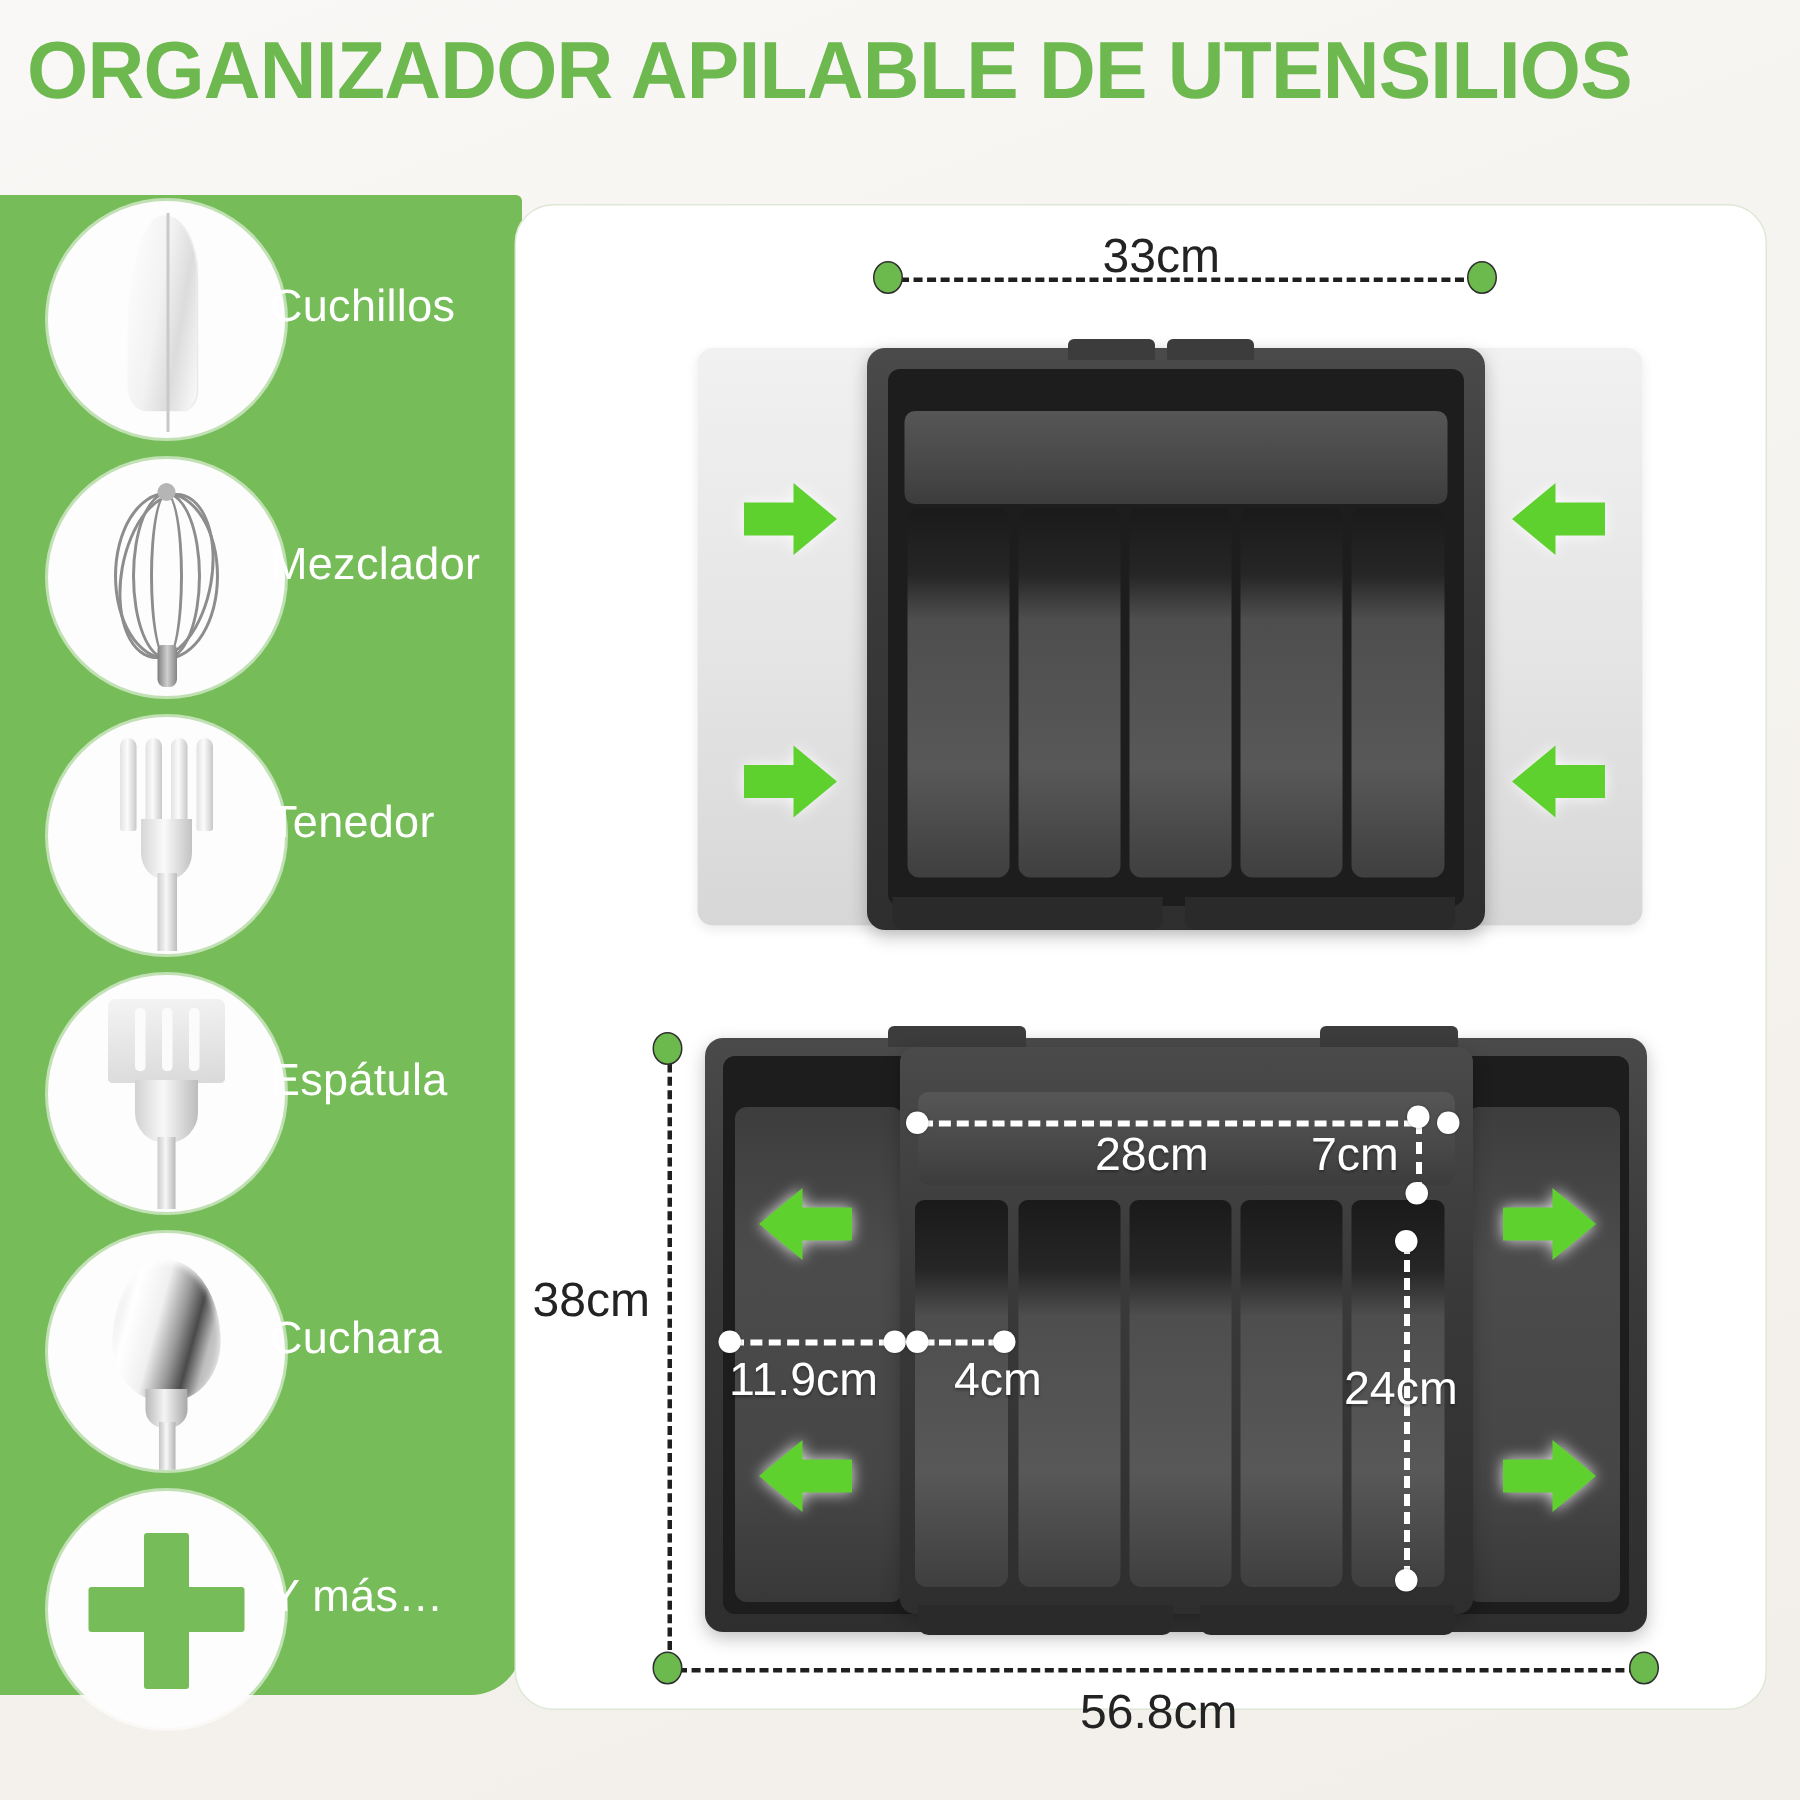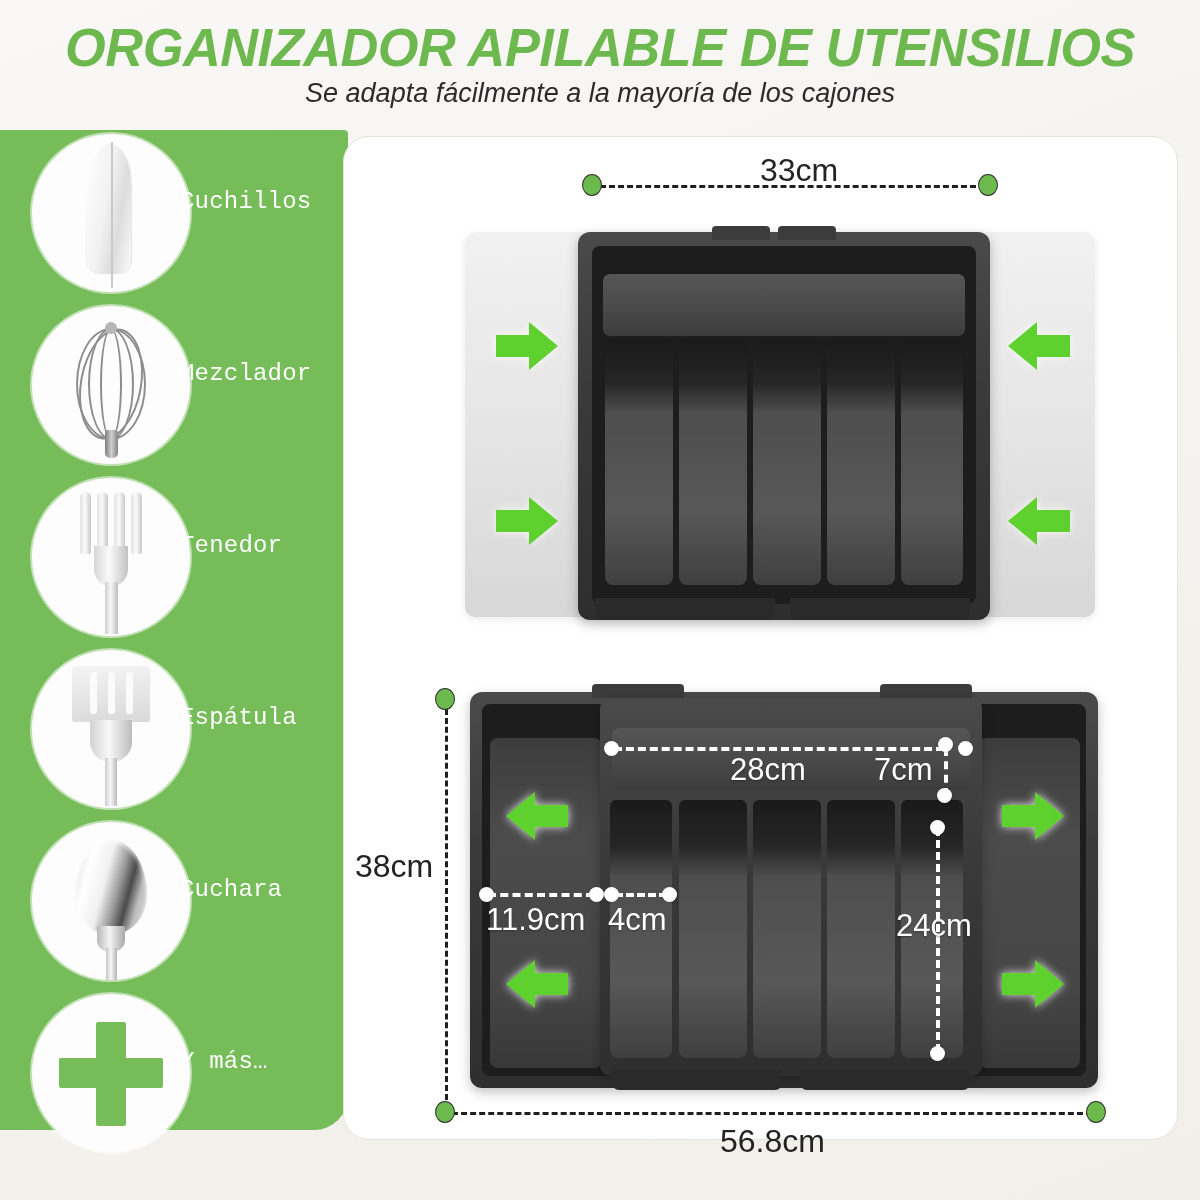--- a/index.html
+++ b/index.html
@@ -18,22 +18,21 @@
     height: 1200px;
     background: linear-gradient(160deg, #faf8f6 0%, #f5f3ef 45%, #f2efea 100%);
   }
 
   
   .header {
     position: absolute;
     top: 0; left: 0;
     width: 956px;
     height: 128px;
-    text-align: center;
-    font-style: italic;
+    text-align: left;
   }
   .title {
     position: absolute;
     top: 16px; left: 0; width: 1200px;
     font-family: "Liberation Sans Narrow", "Liberation Sans", sans-serif;
     font-weight: bold;
     font-size: 54px;
     letter-spacing: -0.5px;
     color: #6db94f;
     transform: scaleX(0.97);
@@ -83,26 +82,25 @@
     border-radius: 50%;
     background: #fdfdfd;
     box-shadow: 0 0 0 2px rgba(255,255,255,0.55);
     overflow: hidden;
   }
   .feature .label {
     position: absolute;
     left: 180px;
     top: 58px;
     width: 220px;
-    font-size: 24px;
+    font-size: 30px;
     font-weight: 400;
     color: #ffffff;
     letter-spacing: 0.2px;
     white-space: nowrap;
-    font-family: Liberation Mono, monospace;
   }
 
   
   .art { position: absolute; inset: 0; }
 
   .knife-blade {
     position: absolute;
     left: 50%; top: 10px;
     width: 46px; height: 130px;
     margin-left: -26px;
@@ -360,21 +358,20 @@
     border-radius: 0 0 7px 7px;
   }
 </style>
 </head>
 <body>
 
 <div id="stage">
 
   <div class="header">
     <div class="title">ORGANIZADOR APILABLE DE UTENSILIOS</div>
-    <div class="subtitle">Se adapta fácilmente a la mayoría de los cajones</div>
   </div>
 
   <div class="green-panel"></div>
 
   <div class="feature-list">
 
     <div class="feature" style="top:0px;">
       <div class="bubble">
         <div class="art">
           <div class="knife-blade"></div>
@@ -449,21 +446,21 @@
       </div>
       <div class="label">Cuchara</div>
     </div>
 
   </div>
 
   <div class="card"></div>
 
   <div>
 
-    <div class="dim-dark" style="left:735px; top:152px;margin-left:25px;">33cm</div>
+    <div class="dim-dark" style="left:735px; top:152px;">33cm</div>
     <div class="dash-h-dark" style="left:600px; top:185px; width:385px;"></div>
     <div class="dot-green" style="left:582px; top:174px;"></div>
     <div class="dot-green" style="left:978px; top:174px;"></div>
 
     <div class="tray-base" style="left:465px; top:232px; width:630px; height:385px;"></div>
 
     <div class="tray-body" style="left:578px; top:232px; width:412px; height:388px;"></div>
     <div class="tab-notch" style="left:712px; top:226px; width:58px; height:14px;"></div>
     <div class="tab-notch" style="left:778px; top:226px; width:58px; height:14px;"></div>
 
@@ -537,21 +534,21 @@
     <div class="dim-white" style="left:874px; top:752px;text-align:right;">7cm</div>
 
     <div class="dash-h-white" style="left:488px; top:893px; width:106px;"></div>
     <div class="dot-white" style="left:479px; top:887px;"></div>
     <div class="dot-white" style="left:589px; top:887px;"></div>
     <div class="dim-white" style="left:486px; top:902px;">11.9cm</div>
 
     <div class="dash-h-white" style="left:615px; top:893px; width:52px;"></div>
     <div class="dot-white" style="left:604px; top:887px;"></div>
     <div class="dot-white" style="left:662px; top:887px;"></div>
-    <div class="dim-white" style="left:608px; top:902px;">4cm</div>
+    <div class="dim-white" style="left:636px; top:902px;">4cm</div>
 
     <div class="dash-v-white" style="left:936px; top:828px; height:224px;"></div>
     <div class="dot-white" style="left:930px; top:820px;"></div>
     <div class="dot-white" style="left:930px; top:1046px;"></div>
     <div class="dim-white" style="left:850px; top:908px;margin-left:46px;">24cm</div>
 
     <svg class="arrow" style="left:506px; top:790px;" viewBox="0 0 62 52">
       <path d="M62,15 L29,15 L29,2 L0,26 L29,50 L29,37 L62,37 Z" fill="#5fd12e"></path>
     </svg>
     <svg class="arrow" style="left:506px; top:958px;" viewBox="0 0 62 52">

